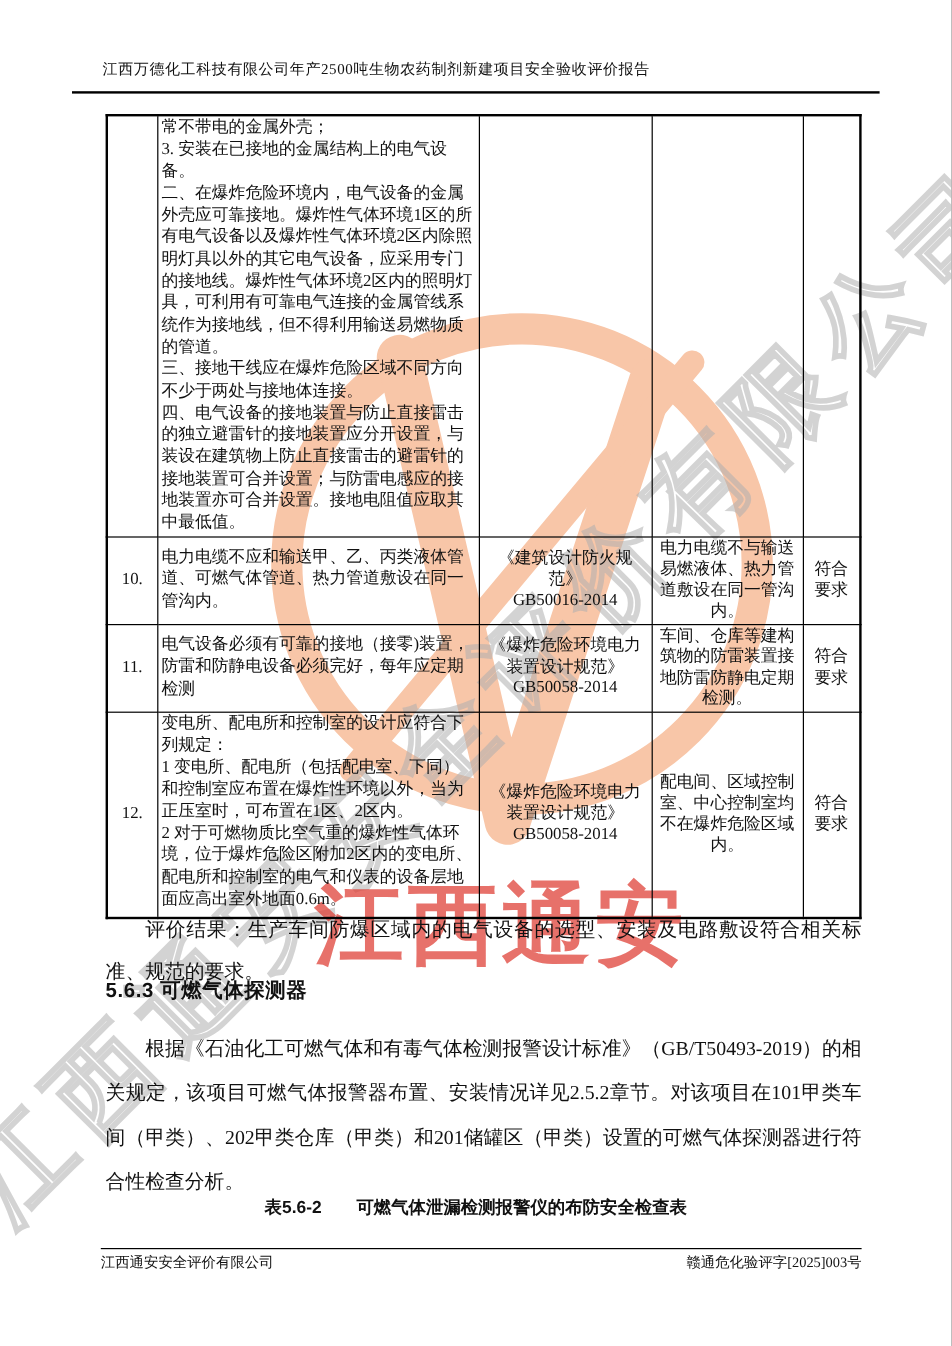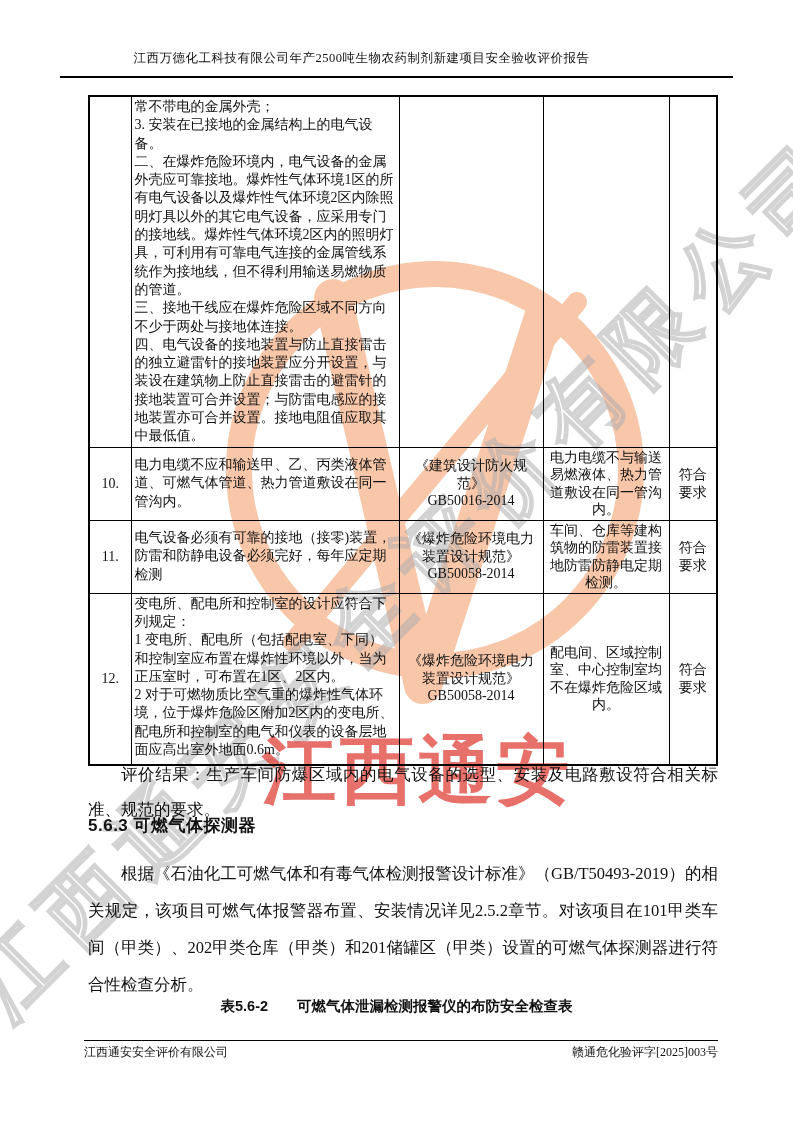--- a/index.html
+++ b/index.html
@@ -32,21 +32,21 @@
     position:absolute;left:262px;top:722px;
     font-family:"Liberation Sans",sans-serif;
     font-size:74px;font-weight:bold;letter-spacing:4px;white-space:nowrap;
     color:rgba(222,58,48,0.72);
   }
   .wm-logo{position:absolute;left:185px;top:240px;}
   
   .content{position:relative;z-index:1;}
   .header-title{
     position:absolute;left:0;top:50px;width:627px;
-    text-align:center;font-size:12.5px;letter-spacing:0.5px;padding-left:48px;
+    text-align:center;font-size:12.5px;letter-spacing:0.5px;
   }
   .header-rule{
     position:absolute;left:60px;top:76px;width:673px;height:0;
     border-top:2px solid #000;
   }
   table.check-table{
     position:absolute;left:88px;top:95px;width:628px;
     border-collapse:collapse;table-layout:fixed;
     font-size:14px;
   }

